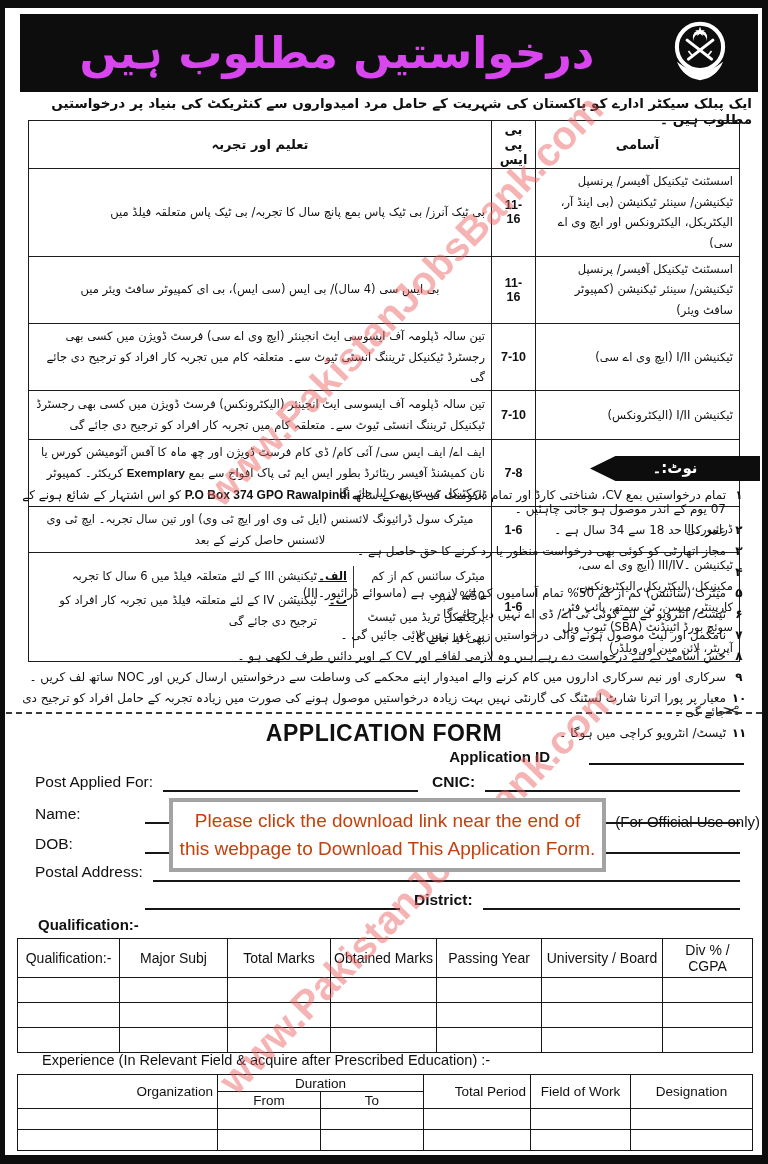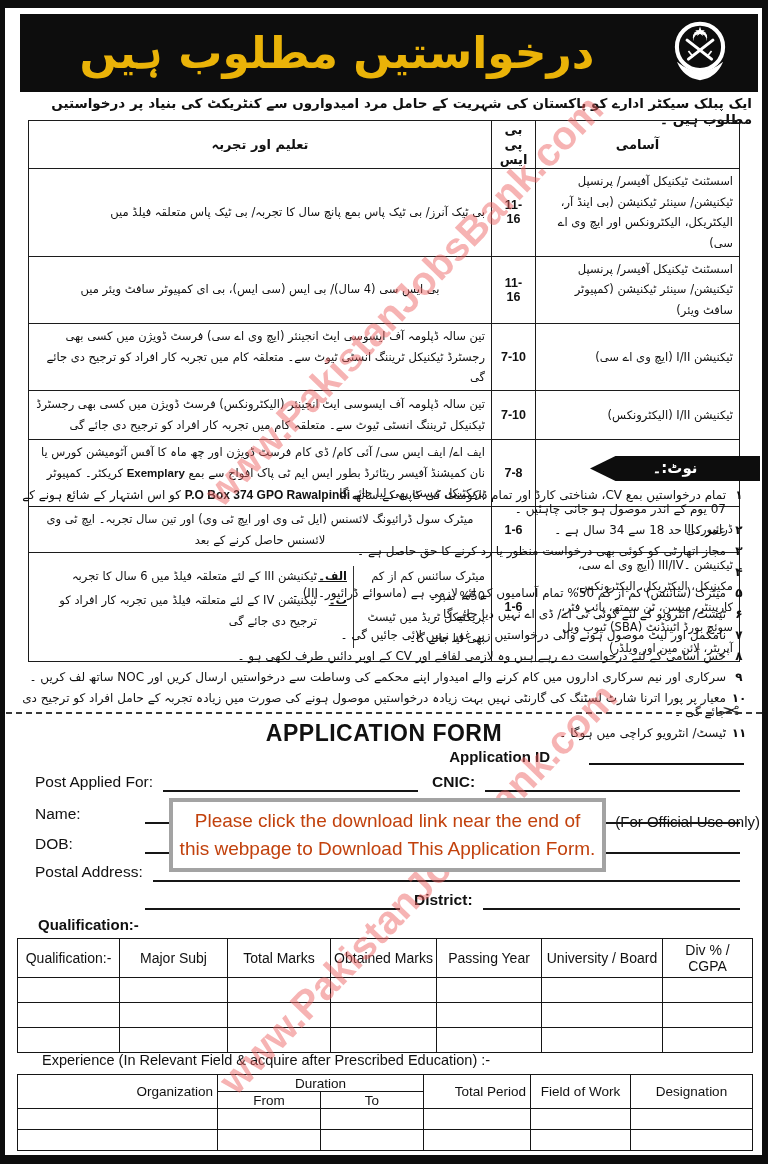--- a/index.html
+++ b/index.html
@@ -6,21 +6,21 @@
   .page{position:relative;width:768px;height:1164px;background:#fff;overflow:hidden;
         font-family:"DejaVu Sans",sans-serif;color:#111;margin:0 auto;}
   
   .frame-top{position:absolute;top:0;left:0;right:0;height:8px;background:#0d0d0d;}
   .frame-left{position:absolute;top:8px;left:0;width:5px;bottom:0;background:#0d0d0d;}
   .frame-right{position:absolute;top:8px;right:0;width:6px;bottom:0;background:#0d0d0d;}
   .frame-bottom{position:absolute;left:0;right:0;bottom:0;height:9px;background:#0d0d0d;}
   
   .banner{position:absolute;left:20px;right:10px;top:14px;height:78px;background:#0d0d0d;
           display:flex;align-items:center;}
-  .banner-title{flex:1;text-align:center;color:#eab308;font-size:44px;font-weight:bold;
+  .banner-title{flex:1;text-align:center;color:#d946ef;font-size:44px;font-weight:bold;
                 direction:rtl;line-height:78px;}
   .logo{width:92px;height:72px;flex:none;margin-right:12px;}
   
   .intro{position:absolute;top:95px;left:14px;right:16px;direction:rtl;text-align:right;
          font-size:13.5px;font-weight:bold;}
   
   table{border-collapse:collapse;}
   .jobs{position:absolute;top:120px;left:28px;width:712px;direction:rtl;font-size:11.5px;
         table-layout:fixed;}
   .jobs th,.jobs td{border:1.6px solid #1c1c1c;padding:2px 6px;vertical-align:middle;}

